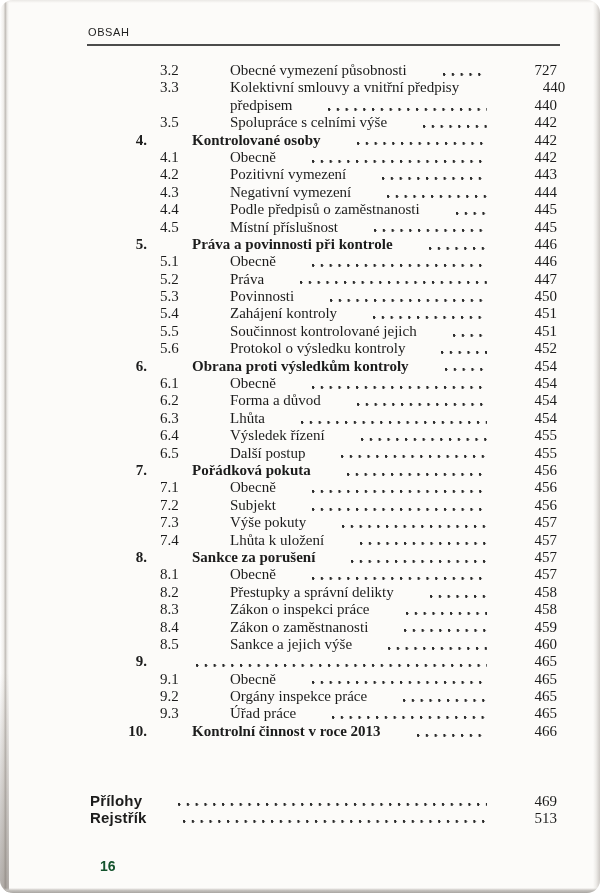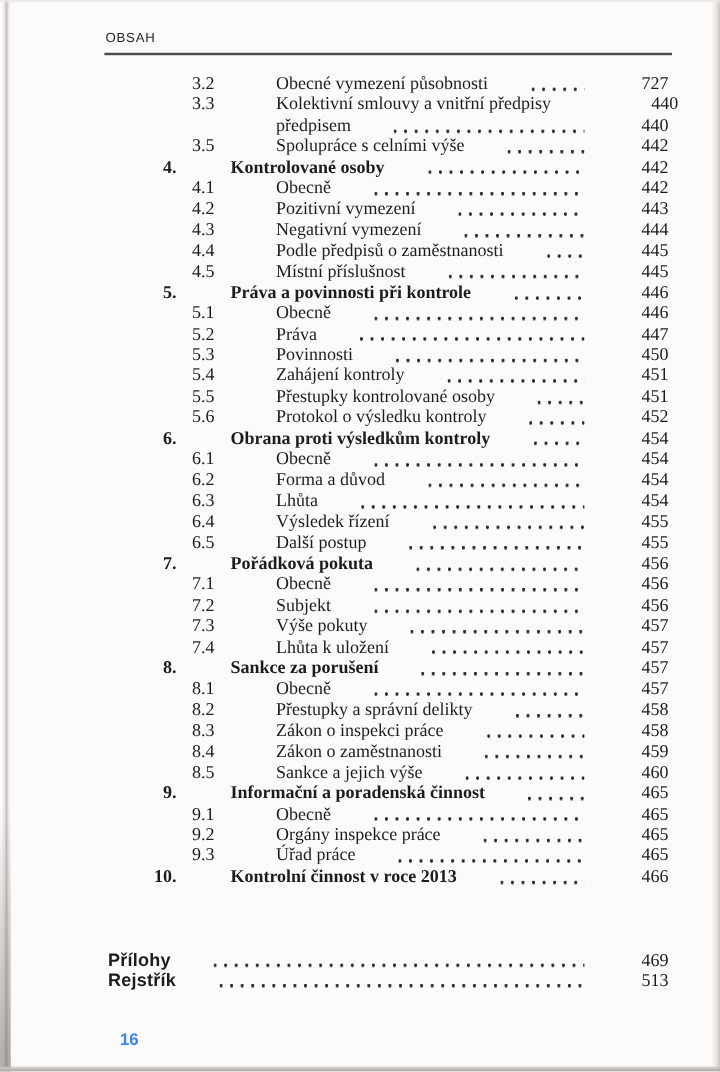--- a/index.html
+++ b/index.html
@@ -1,17 +1,17 @@
 <!DOCTYPE html>
 <html lang="cs"><head>
 <meta charset="utf-8">
 <style>
   html,body{margin:0;padding:0;}
   body{background:#ffffff;font-family:"Liberation Serif",serif;}
-  .scan{position:relative;width:600px;height:893px;background:#fcfbf9;overflow:hidden;}
+  .scan{position:relative;width:600px;height:893px;background:#fcfbf9;overflow:hidden;border-radius:13px;}
 
   
   .edge{pointer-events:none;}
   .edge-left{position:absolute;left:0;top:0;bottom:0;width:9px;
     background:linear-gradient(to right,#ffffff 0%,#f0eeeb 38%,#c3bfba 60%,#eae8e5 78%,rgba(252,251,249,0) 100%);}
   .edge-left-shade{position:absolute;left:0;bottom:0;width:9px;height:220px;
     background:linear-gradient(to top,rgba(118,110,104,.55),rgba(118,110,104,0));}
   .edge-right{position:absolute;right:0;top:0;bottom:0;width:7px;
     background:linear-gradient(to left,#ccc8c4 0%,#edebe8 55%,rgba(252,251,249,0) 100%);}
   .edge-bottom{position:absolute;left:0;right:0;bottom:0;height:5px;
@@ -38,21 +38,21 @@
   .nopage .dots{background:none;}
   .pg{flex:none;width:36px;text-align:right;font-weight:normal;}
 
   
   .backmatter{position:absolute;left:90px;top:792px;width:467px;}
   .back .txt{font-family:"Liberation Sans",sans-serif;font-weight:bold;font-size:15px;letter-spacing:.2px;}
   .back .pg{font-family:"Liberation Serif",serif;}
 
   
   .folio{position:absolute;left:100px;top:858px;
-    font-family:"Liberation Sans",sans-serif;font-weight:bold;font-size:14px;color:#3b82f6;}
+    font-family:"Liberation Sans",sans-serif;font-weight:bold;font-size:14px;color:#14532d;}
 </style>
 </head>
 <body>
 
 <div class="scan">
   <div class="edge edge-left"></div>
   <div class="edge edge-left-shade"></div>
   <div class="edge edge-right"></div>
   <div class="edge edge-bottom"></div>
   <div class="edge edge-top"></div>
@@ -148,21 +148,21 @@
     <span class="pg">450</span>
   </div>
       <div class="row lvl-sub">
     <span class="num">5.4</span>
     <span class="txt">Zahájení kontroly</span>
     <span class="dots"></span>
     <span class="pg">451</span>
   </div>
       <div class="row lvl-sub">
     <span class="num">5.5</span>
-    <span class="txt">Přestupky kontrolované osoby</span>
+    <span class="txt">Součinnost kontrolované jejich</span>
     <span class="dots"></span>
     <span class="pg">451</span>
   </div>
       <div class="row lvl-sub">
     <span class="num">5.6</span>
     <span class="txt">Protokol o výsledku kontroly</span>
     <span class="dots"></span>
     <span class="pg">452</span>
   </div>
       <div class="row lvl-section">
@@ -262,21 +262,20 @@
     <span class="pg">459</span>
   </div>
       <div class="row lvl-sub">
     <span class="num">8.5</span>
     <span class="txt">Sankce a jejich výše</span>
     <span class="dots"></span>
     <span class="pg">460</span>
   </div>
       <div class="row lvl-section">
     <span class="num">9.</span>
-    <span class="txt">Informační a poradenská činnost</span>
     <span class="dots"></span>
     <span class="pg">465</span>
   </div>
       <div class="row lvl-sub">
     <span class="num">9.1</span>
     <span class="txt">Obecně</span>
     <span class="dots"></span>
     <span class="pg">465</span>
   </div>
       <div class="row lvl-sub">

